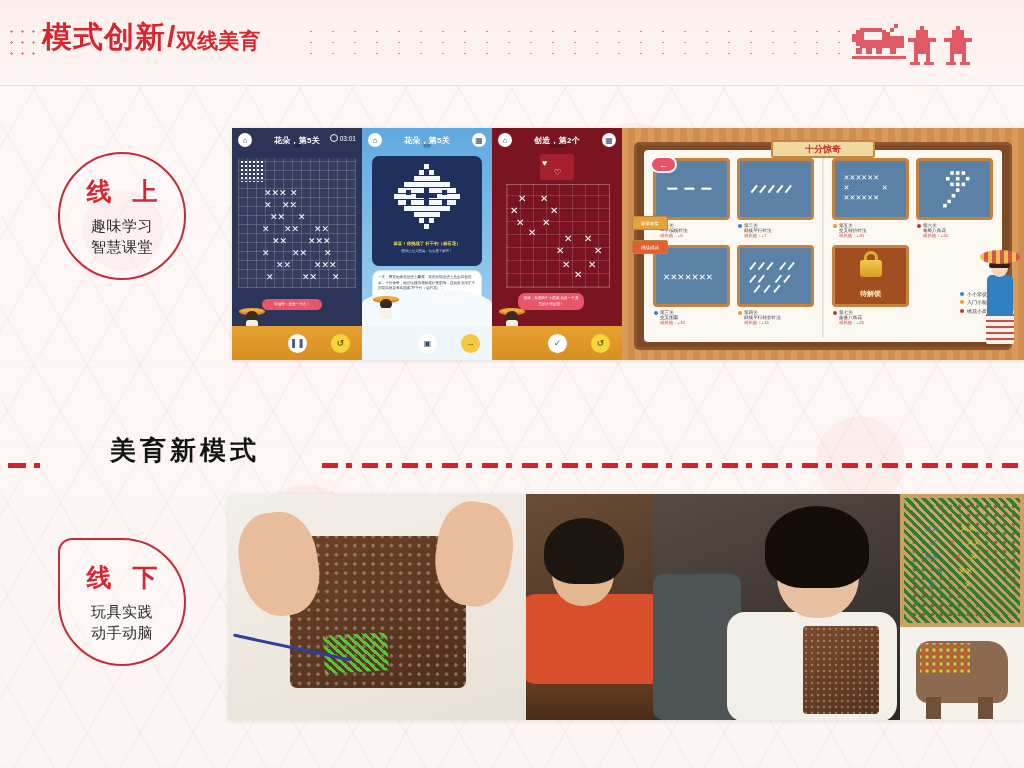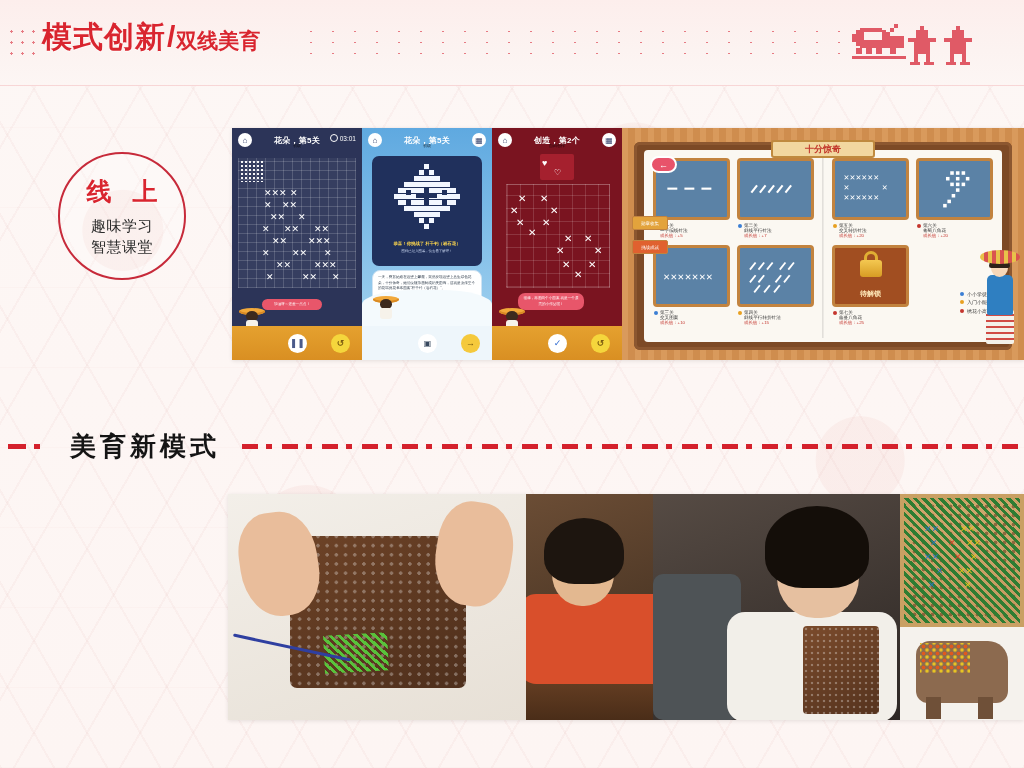--- a/index.html
+++ b/index.html
@@ -102,21 +102,21 @@
   }
   .badge .b-line {
     font-size: 15px; color: #2b2b2b; line-height: 1.42;
     letter-spacing: .5px;
   }
 
   
   .sec-label {
     position: absolute; left: 0; top: 424px;
     width: 1024px; height: 44px;
-    display: flex; align-items: center;
+    display: flex; align-items: flex-end; gap: 40px;
   }
   .dash-run {
     height: 5px; flex: none;
     background-image: repeating-linear-gradient(
       90deg,#d4212c 0 16px, transparent 16px 24px,
       #d4212c 24px 30px, transparent 30px 40px);
   }
   .dash-left { width: 38px; margin-left: 8px;
     background-image: repeating-linear-gradient(90deg,#d4212c 0 18px, transparent 18px 26px,#d4212c 26px 32px,transparent 32px 40px);}
   .sec-label .txt {
@@ -842,20 +842,25 @@
       </div>
     </div>
   </div>
 
   <div class="sec-label">
     <span class="dash-run dash-left"></span>
     <span class="txt">美育新模式</span>
     <span class="dash-run dash-right"></span>
   </div>
 
+  <div class="badge badge-offline">
+    <div class="b-title">线 下</div>
+    <div class="b-line">玩具实践</div>
+    <div class="b-line">动手动脑</div>
+  </div>
 
   <div class="bottom-strip">
 
     <div class="photo ph1">
       <div class="board"></div>
       <div class="yarn-g"></div>
       <div class="yarn-b"></div>
       <div class="hand l"></div>
       <div class="hand r"></div>
     </div>

